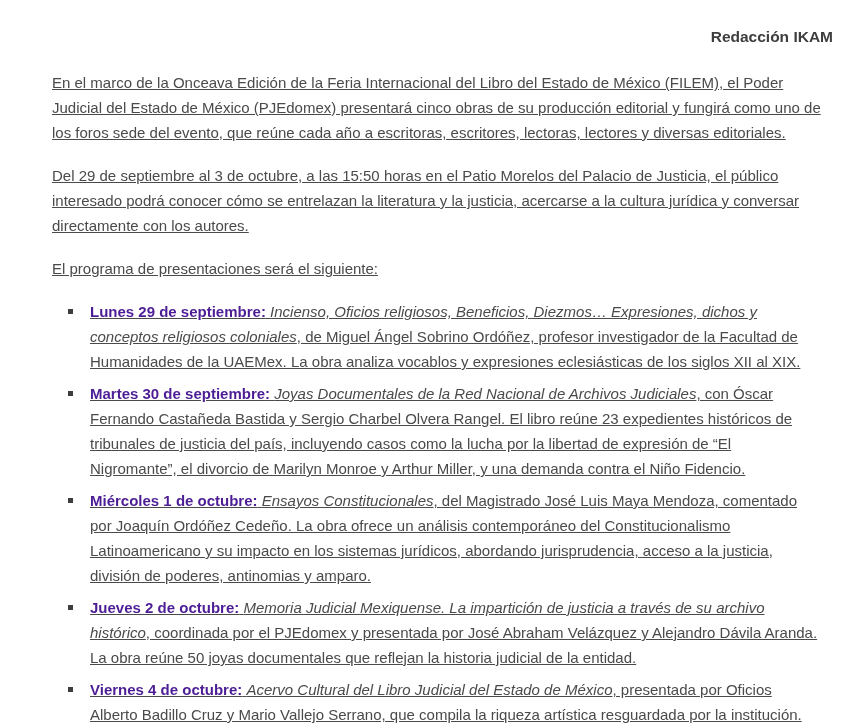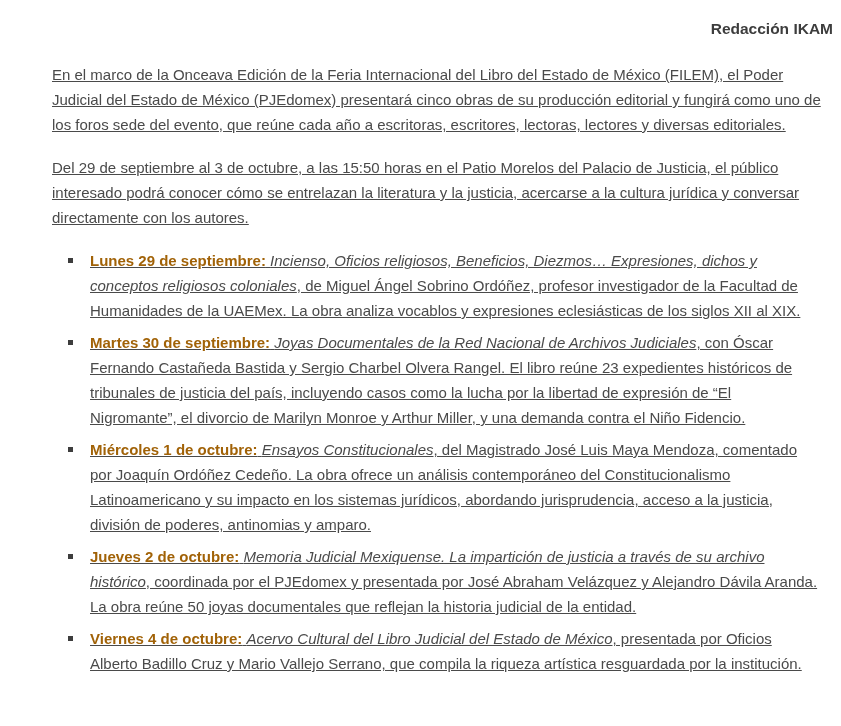--- a/index.html
+++ b/index.html
@@ -12,21 +12,21 @@
     width: 841px;
     height: 726px;
     overflow: hidden;
     font-family: "Liberation Sans", "DejaVu Sans", sans-serif;
     color: #4a4a4a;
     font-size: 15px;
     line-height: 25px;
     -webkit-font-smoothing: antialiased;
   }
   .article {
-    padding: 20px 8px 0 52px;
+    padding: 28px 8px 0 52px;
   }
   .byline {
     text-align: right;
     font-weight: 700;
     font-size: 15.5px;
     line-height: 18px;
     color: #3d3d3d;
     margin: 0 0 24px 0;
   }
   .content {
@@ -49,38 +49,39 @@
     position: absolute;
     left: -22px;
     top: 10px;
     width: 5px;
     height: 5px;
     background: #3d3d3d;
     display: block;
   }
   .day-label {
     font-weight: 700;
-    color: #a16207;
+    color: #4c1d95;
     margin-top: 38px;
   }
   .book-title {
     font-style: italic;
   }
 </style>
 </head>
 <body>
 
 <article class="article">
   <p class="byline">Redacción IKAM</p>
 
   <div class="content">
     <p>En el marco de la Onceava Edición de la Feria Internacional del Libro del Estado de México (FILEM), el Poder Judicial del Estado de México (PJEdomex) presentará cinco obras de su producción editorial y fungirá como uno de los foros sede del evento, que reúne cada año a escritoras, escritores, lectoras, lectores y diversas editoriales.</p>
 
     <p>Del 29 de septiembre al 3 de octubre, a las 15:50 horas en el Patio Morelos del Palacio de Justicia, el público interesado podrá conocer cómo se entrelazan la literatura y la justicia, acercarse a la cultura jurídica y conversar directamente con los autores.</p>
 
+    <p>El programa de presentaciones será el siguiente:</p>
 
     <ul class="program-list">
       <li><span class="bullet"></span><span class="day-label">Lunes 29 de septiembre:</span> <span class="book-title">Incienso, Oficios religiosos, Beneficios, Diezmos… Expresiones, dichos y conceptos religiosos coloniales</span><span>, de Miguel Ángel Sobrino Ordóñez, profesor investigador de la Facultad de Humanidades de la UAEMex. La obra analiza vocablos y expresiones eclesiásticas de los siglos XII al XIX.</span></li>
       <li><span class="bullet"></span><span class="day-label">Martes 30 de septiembre:</span> <span class="book-title">Joyas Documentales de la Red Nacional de Archivos Judiciales</span><span>, con Óscar Fernando Castañeda Bastida y Sergio Charbel Olvera Rangel. El libro reúne 23 expedientes históricos de tribunales de justicia del país, incluyendo casos como la lucha por la libertad de expresión de “El Nigromante”, el divorcio de Marilyn Monroe y Arthur Miller, y una demanda contra el Niño Fidencio.</span></li>
       <li><span class="bullet"></span><span class="day-label">Miércoles 1 de octubre:</span> <span class="book-title">Ensayos Constitucionales</span><span>, del Magistrado José Luis Maya Mendoza, comentado por Joaquín Ordóñez Cedeño. La obra ofrece un análisis contemporáneo del Constitucionalismo Latinoamericano y su impacto en los sistemas jurídicos, abordando jurisprudencia, acceso a la justicia, división de poderes, antinomias y amparo.</span></li>
       <li><span class="bullet"></span><span class="day-label">Jueves 2 de octubre:</span> <span class="book-title">Memoria Judicial Mexiquense. La impartición de justicia a través de su archivo histórico</span><span>, coordinada por el PJEdomex y presentada por José Abraham Velázquez y Alejandro Dávila Aranda. La obra reúne 50 joyas documentales que reflejan la historia judicial de la entidad.</span></li>
       <li><span class="bullet"></span><span class="day-label">Viernes 4 de octubre:</span> <span class="book-title">Acervo Cultural del Libro Judicial del Estado de México</span><span>, presentada por Oficios Alberto Badillo Cruz y Mario Vallejo Serrano, que compila la riqueza artística resguardada por la institución.</span></li>
     </ul>
 
   </div>

